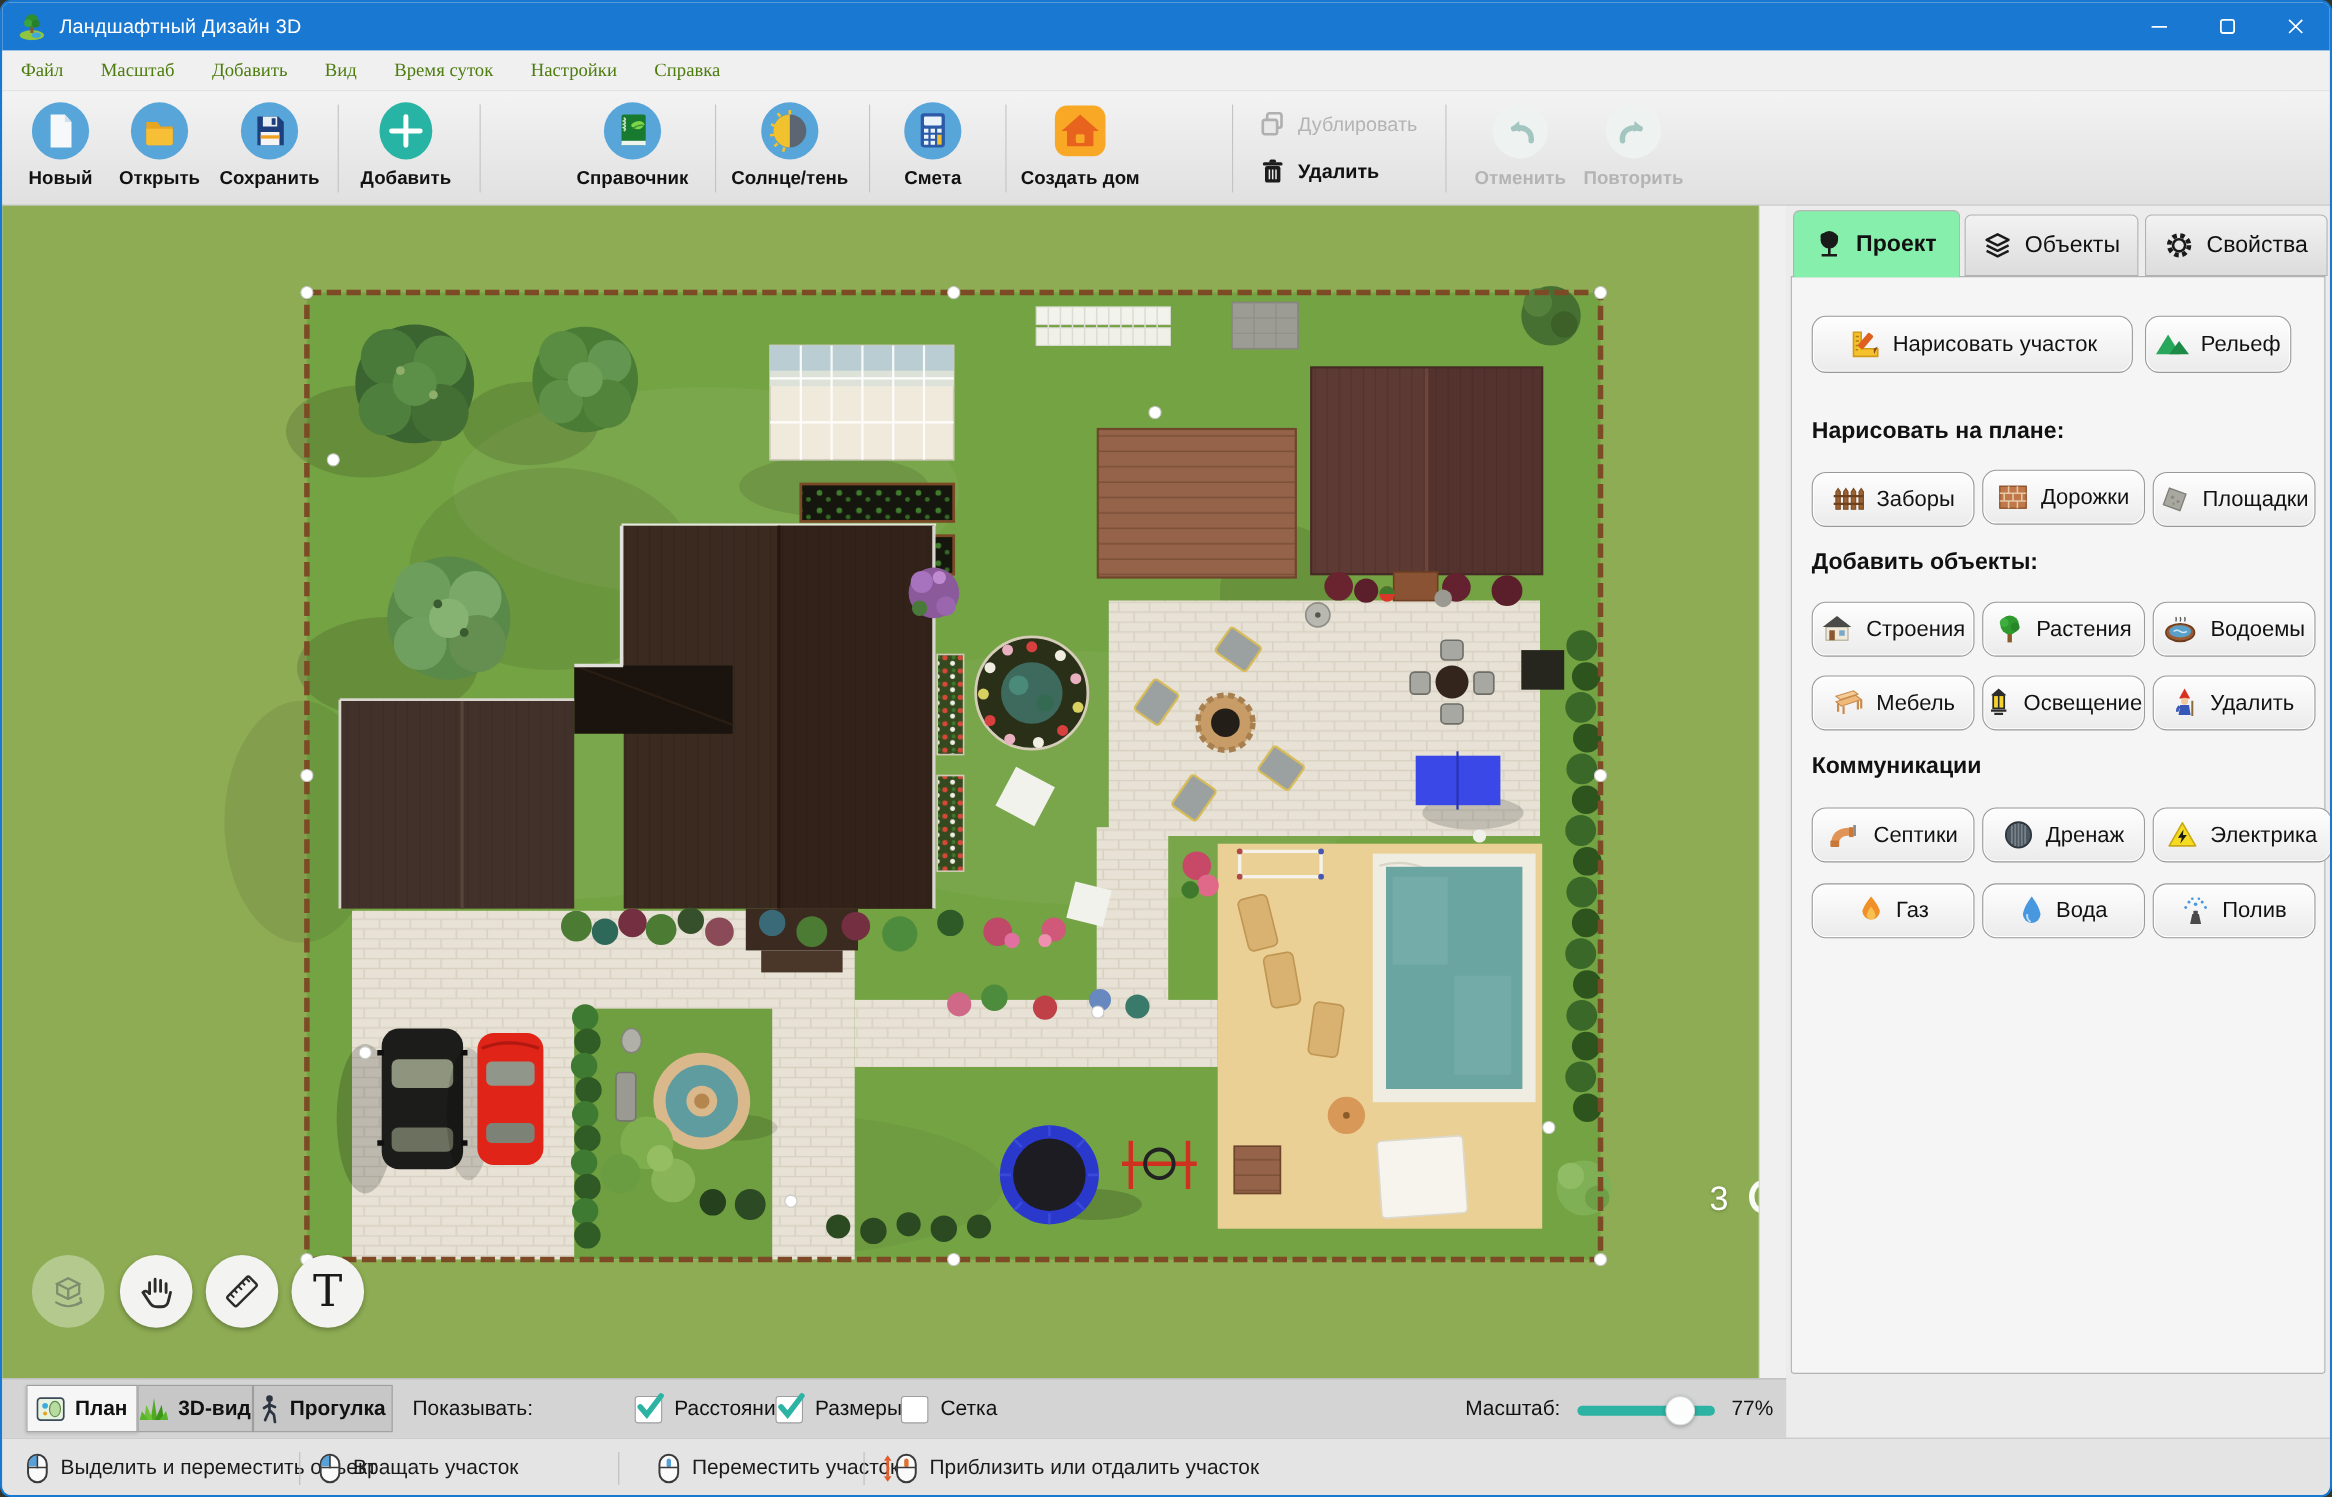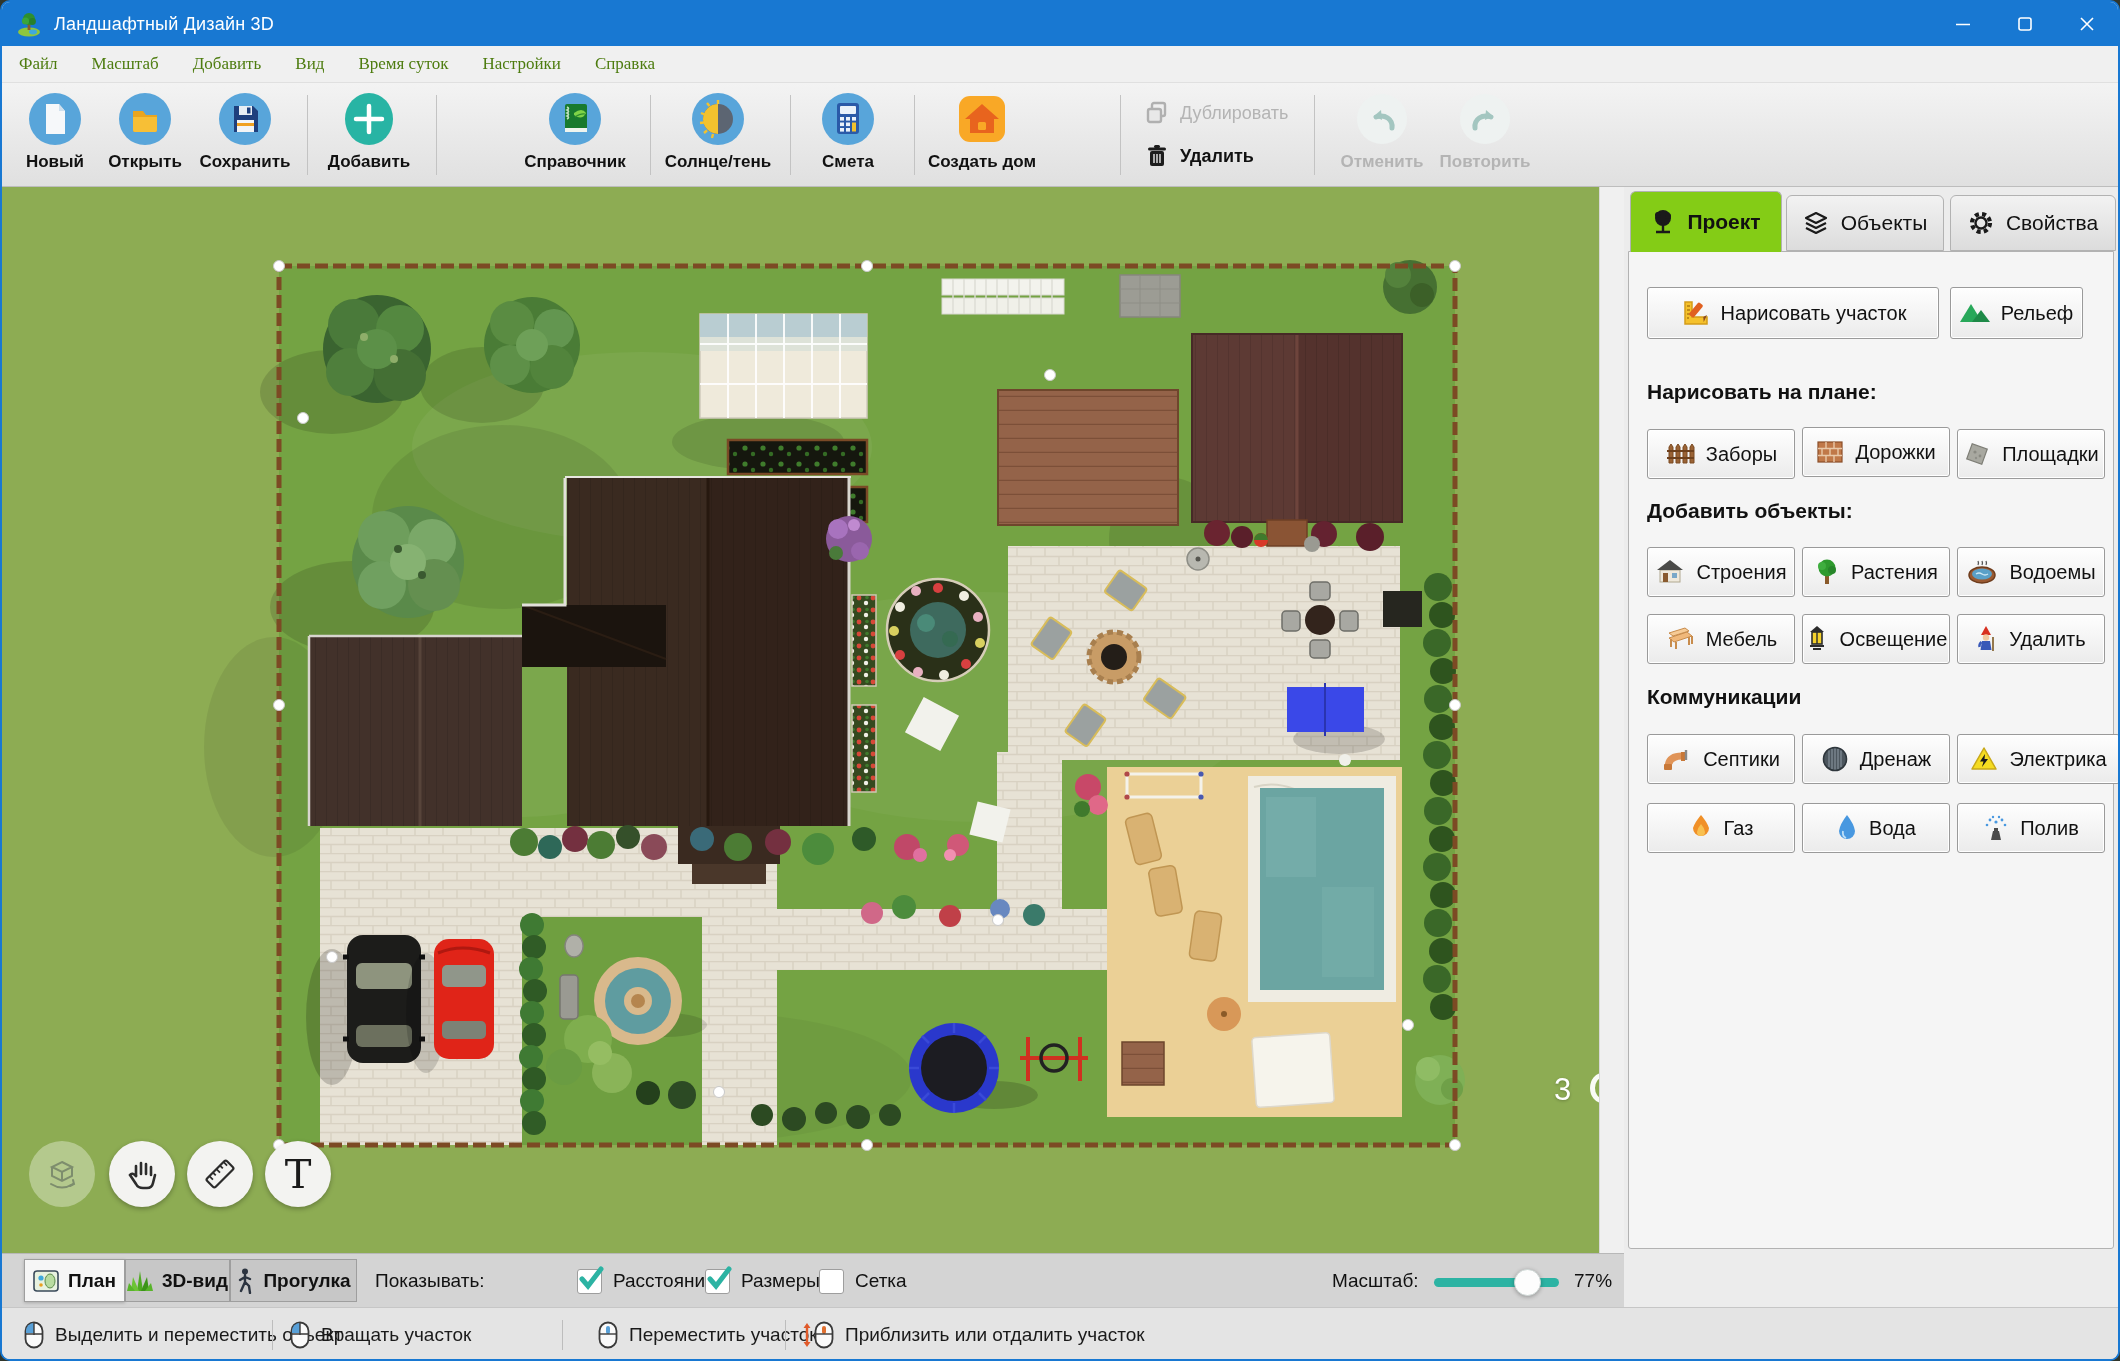--- a/index.html
+++ b/index.html
@@ -34,24 +34,24 @@
   .dim-partial{ position:absolute; left:1588px; top:886px; width:24px; height:30px; border:5px solid #fff; border-radius:50%; opacity:.95;}
   .fab{ position:absolute; width:66px; height:66px; border-radius:50%; background:#f3f3f1;
         box-shadow:0 2px 5px rgba(0,0,0,.28); display:flex; align-items:center; justify-content:center; }
   .fab.ghost{ background:rgba(214,226,190,.55); box-shadow:none; }
   .vscroll{ position:absolute; left:1597px; top:0; width:25px; height:1066px; background:#f0f0f0; border-left:1px solid #d8d8d8; }
   
   .sidebar{ position:absolute; left:1622px; top:0; width:498px; height:1066px; background:#ececec; }
   .sb-panel{ position:absolute; left:4px; right:8px; top:64px; bottom:4px; background:#f5f5f5; border:1px solid #b2b2b2; border-radius:0 0 3px 3px;}
   .sb-tab{ position:absolute; display:flex; align-items:center; justify-content:center; gap:12px;
            font-size:21px; color:#111; border:1px solid #b2b2b2; border-radius:6px 6px 0 0; }
-  .sb-tab.active{ top:4px; height:61px; background:#84cc16; border-bottom:none; z-index:2; font-weight:bold;}
+  .sb-tab.active{ top:4px; height:61px; background:#86efac; border-bottom:none; z-index:2; font-weight:bold;}
   .sb-tab.idle{ top:8px; height:56px; background:linear-gradient(#f2f2f2,#dcdcdc); }
   .sb-btn{ position:absolute; height:50px; background:linear-gradient(#fefefe,#ebebeb); border:1px solid #9a9a9a;
-           border-radius:3px; box-shadow:inset 0 0 0 1px #fff; display:flex; align-items:center; justify-content:center;
+           border-radius:13px; box-shadow:inset 0 0 0 1px #fff; display:flex; align-items:center; justify-content:center;
            gap:11px; font-size:20px; color:#111; }
   .sb-label{ position:absolute; font-size:21px; font-weight:bold; color:#111; }
   
   .bottombar{ position:absolute; left:0; top:1251px; width:1622px; height:54px; background:#d4d4d4; border-top:1px solid #b8b8b8;}
   .bb-right{ position:absolute; left:1622px; top:1251px; width:498px; height:54px; background:#ececec; }
   .view-tab{ position:absolute; top:5px; height:43px; display:flex; align-items:center; justify-content:center; gap:9px;
              font-size:19px; font-weight:bold; color:#111; border:1px solid #9e9e9e; background:#c7c7c7;}
   .view-tab.active{ background:#f6f6f6; box-shadow:0 1px 3px rgba(0,0,0,.2); }
   .bb-text{ position:absolute; top:0; height:54px; display:flex; align-items:center; font-size:19px; color:#111; }
   .cbox{ position:absolute; top:15px; width:25px; height:25px; background:#fff; border:1px solid #9e9e9e; border-radius:3px; }

